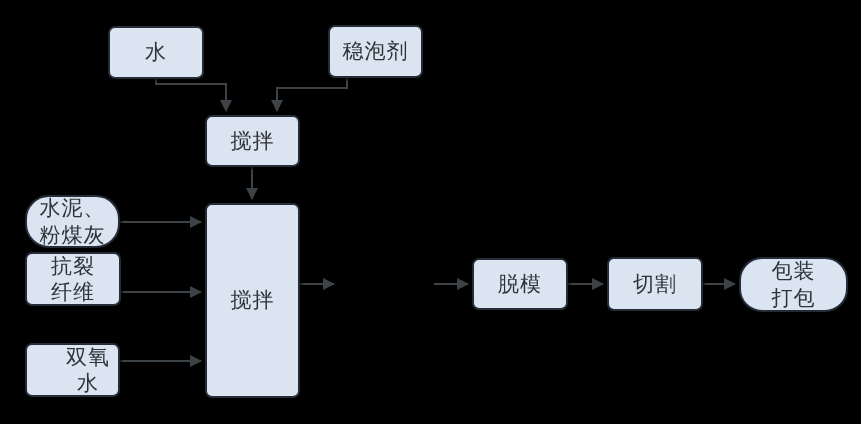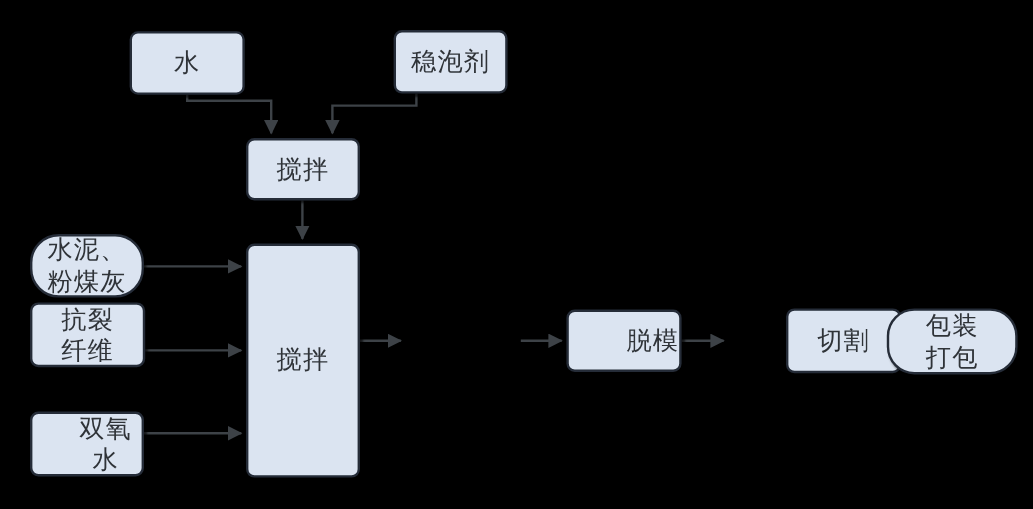--- a/index.html
+++ b/index.html
@@ -75,25 +75,25 @@
 
   <div class="node" style="left:25px; top:343px; width:95px; height:54px;padding-left:31px;">
     <span class="label">双氧水</span>
   </div>
 
   <div class="node" style="left:205px; top:203px; width:95px; height:195px;">
     <span class="label">搅拌</span>
   </div>
 
 
-  <div class="node" style="left:472px; top:258px; width:96px; height:52px;justify-content:flex-end;">
+  <div class="node" style="left:472px; top:258px; width:96px; height:52px;">
     <span class="label">脱模</span>
   </div>
 
-  <div class="node" style="left:607px; top:257px; width:96px; height:54px;margin-left:48px;">
+  <div class="node" style="left:607px; top:257px; width:96px; height:54px;">
     <span class="label">切割</span>
   </div>
 
   <div class="node" style="left:739px; top:257px; width:109px; height:55px;border-radius:23px;">
     <span class="label">包装
 打包</span>
   </div>
 
 </div>
 

